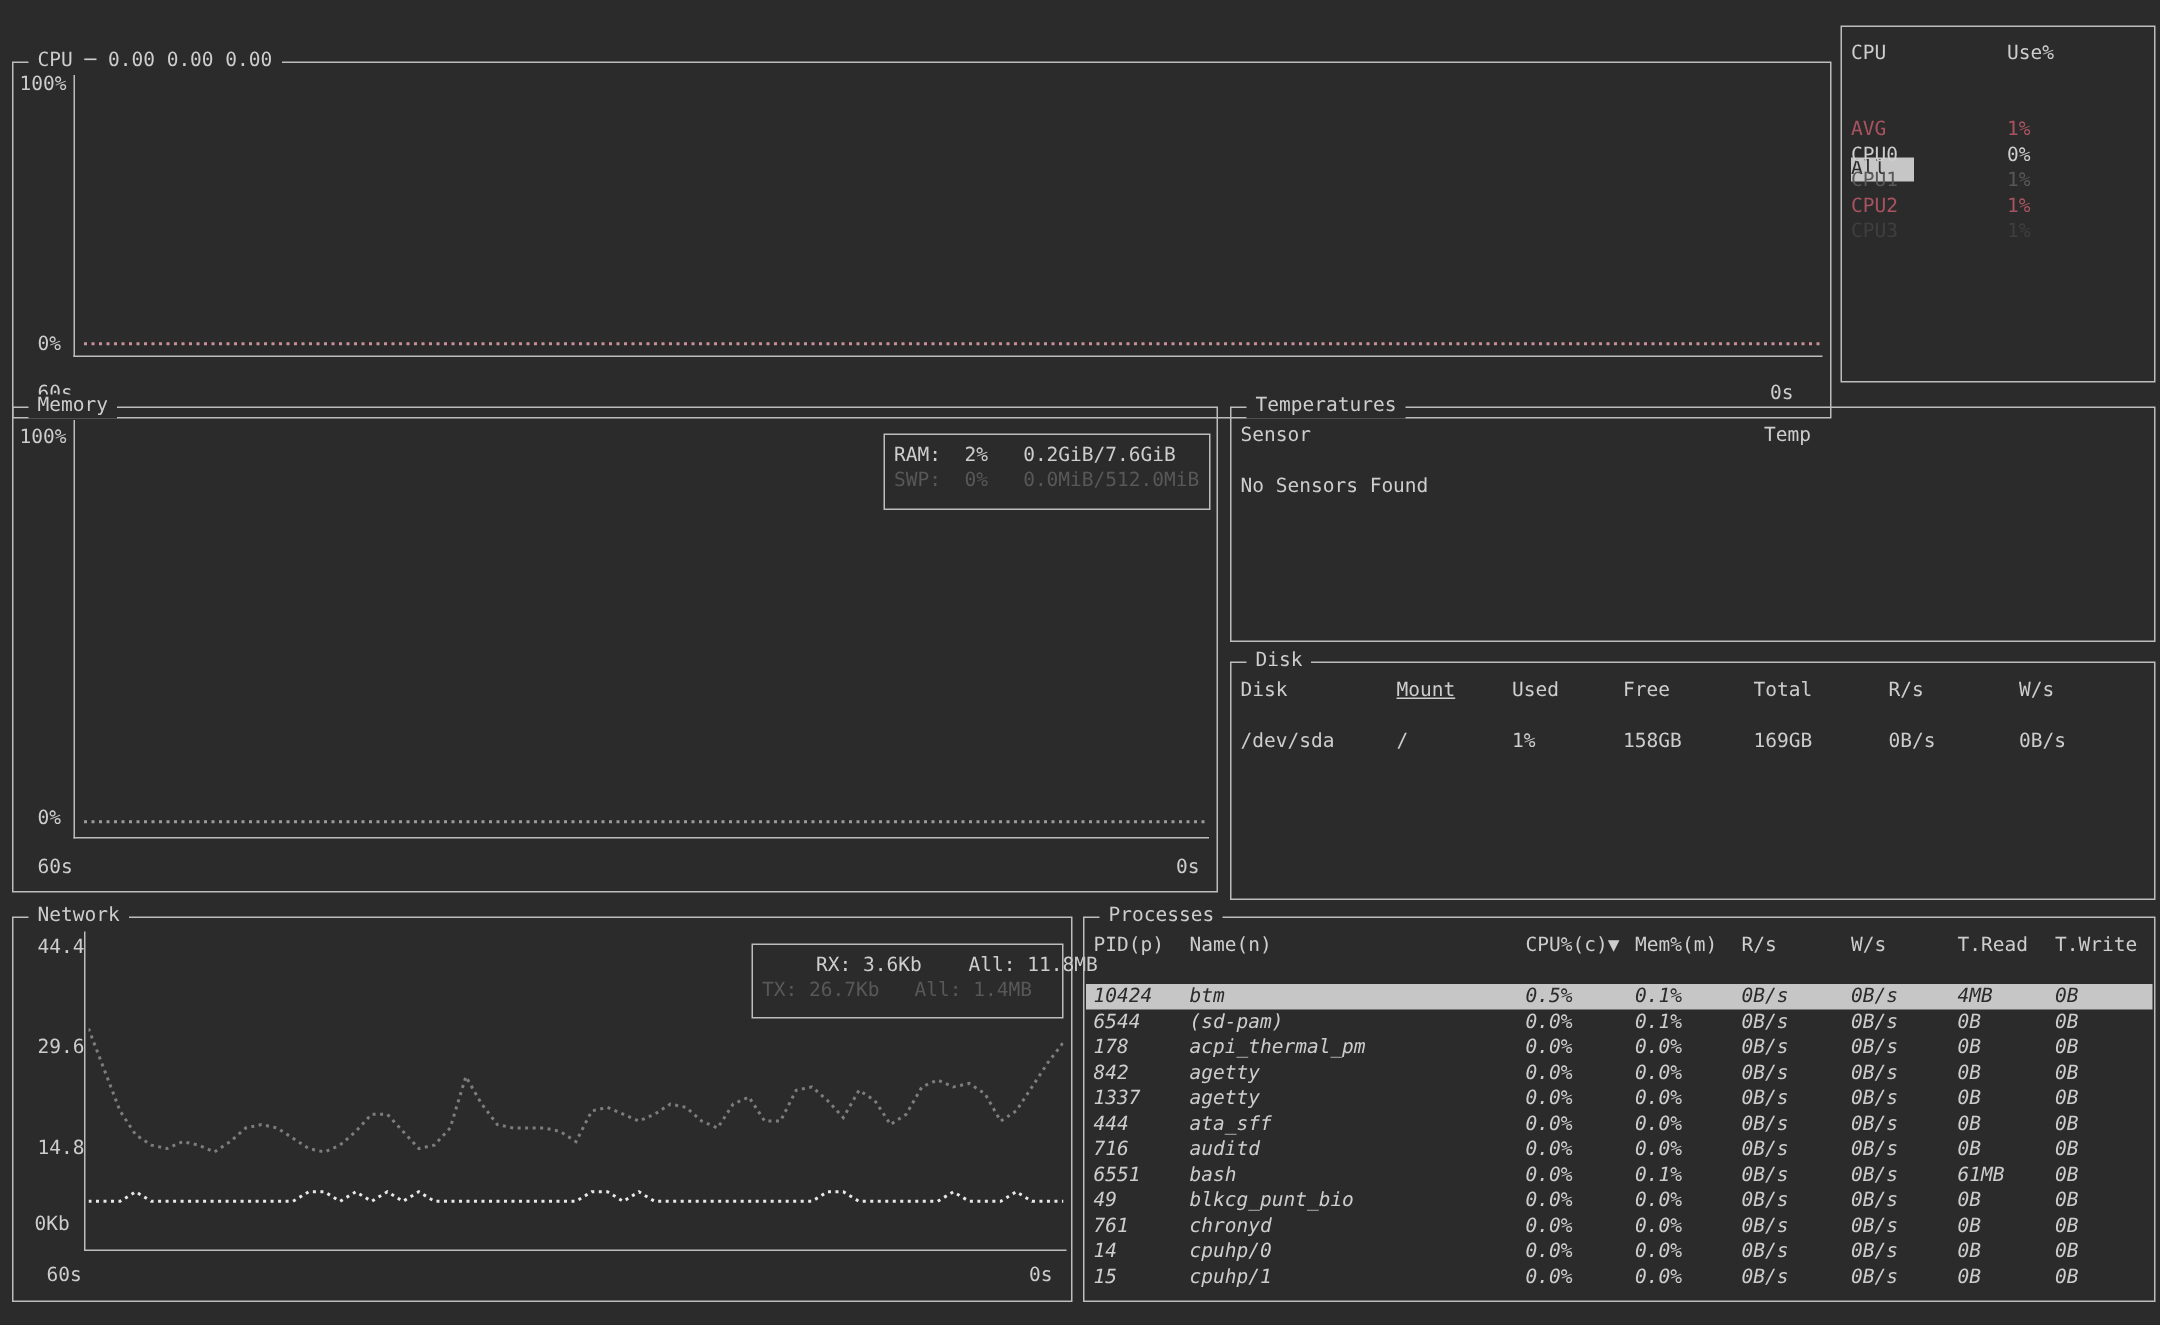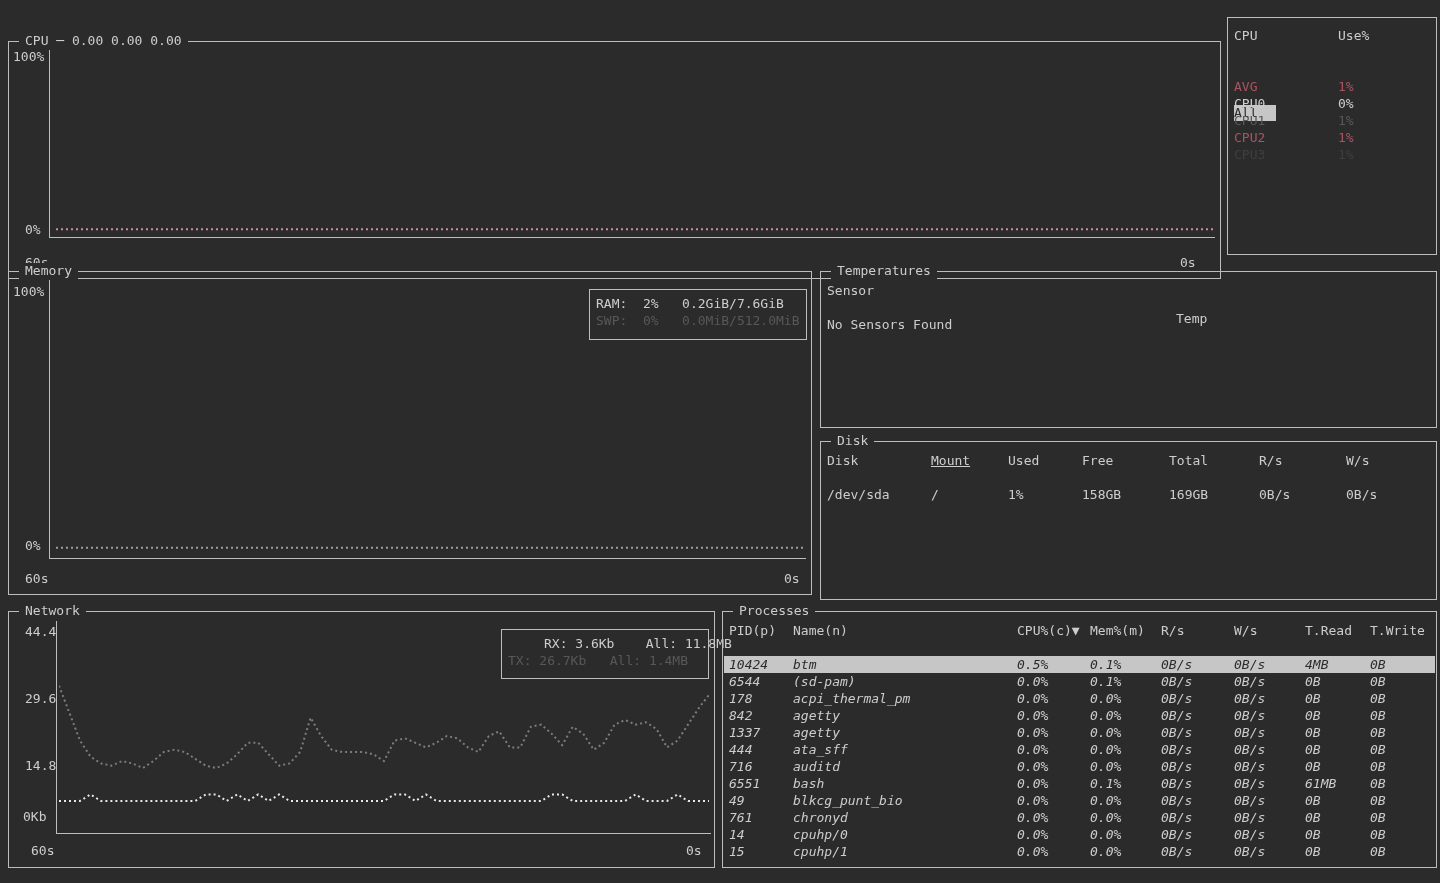--- a/index.html
+++ b/index.html
@@ -106,21 +106,21 @@
     </svg>
   <div class="legend-box" style="left:580px;top:17px;width:218px;height:51px;padding-left:24px;">
     <span class="legend-row" style="top:6px;">RAM:  2%   0.2GiB/7.6GiB</span>
     <span class="legend-row dimtext" style="top:23px;">SWP:  0%   0.0MiB/512.0MiB</span>
   </div>
 </div>
 
 <div class="panel" style="left:820px;top:271px;width:617px;height:157px;">
   <span class="panel-title">Temperatures</span>
   <span class="lbl" style="left:6px;top:11px;">Sensor</span>
-  <span class="lbl" style="left:355px;top:11px;margin-top:28px;">Temp</span>
+  <span class="lbl" style="left:355px;top:11px;">Temp</span>
   <span class="lbl" style="left:6px;top:45px;">No Sensors Found</span>
 </div>
 
 <div class="panel" style="left:820px;top:441px;width:617px;height:159px;">
   <span class="panel-title">Disk</span>
   <span class="lbl" style="left:6px;top:11px;">Disk</span>
   <span class="lbl" style="left:110px;top:11px;text-decoration:underline;">Mount</span>
   <span class="lbl" style="left:187px;top:11px;">Used</span>
   <span class="lbl" style="left:261px;top:11px;">Free</span>
   <span class="lbl" style="left:348px;top:11px;">Total</span>

